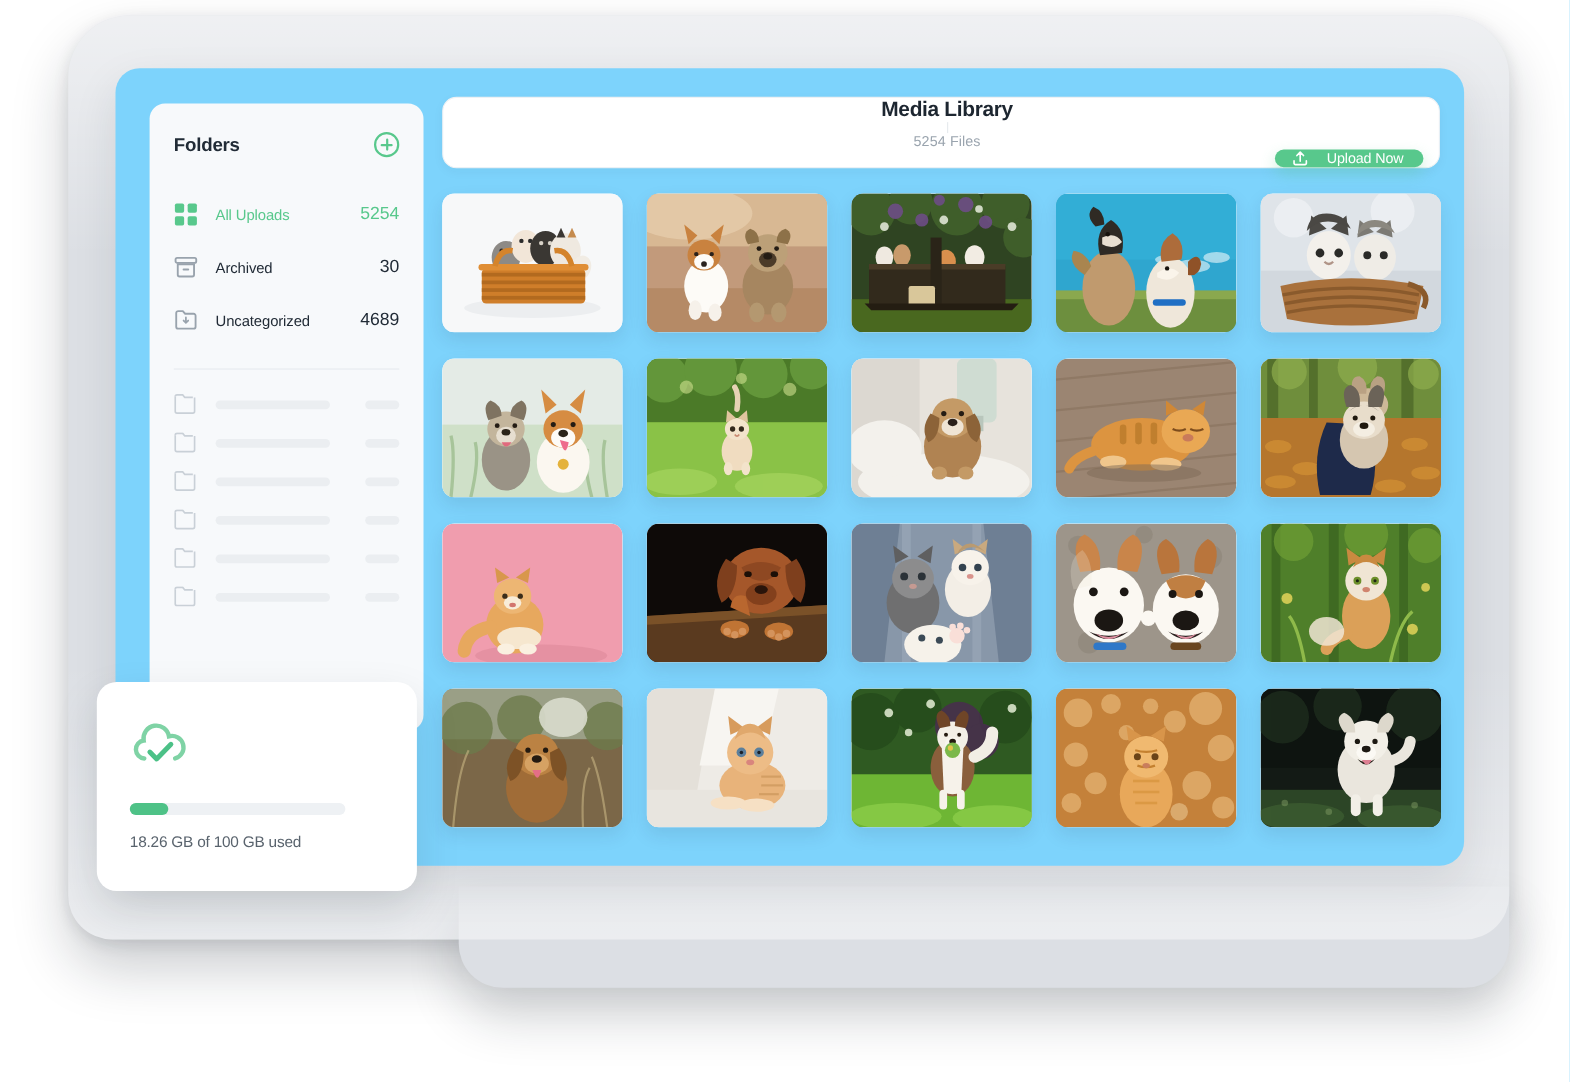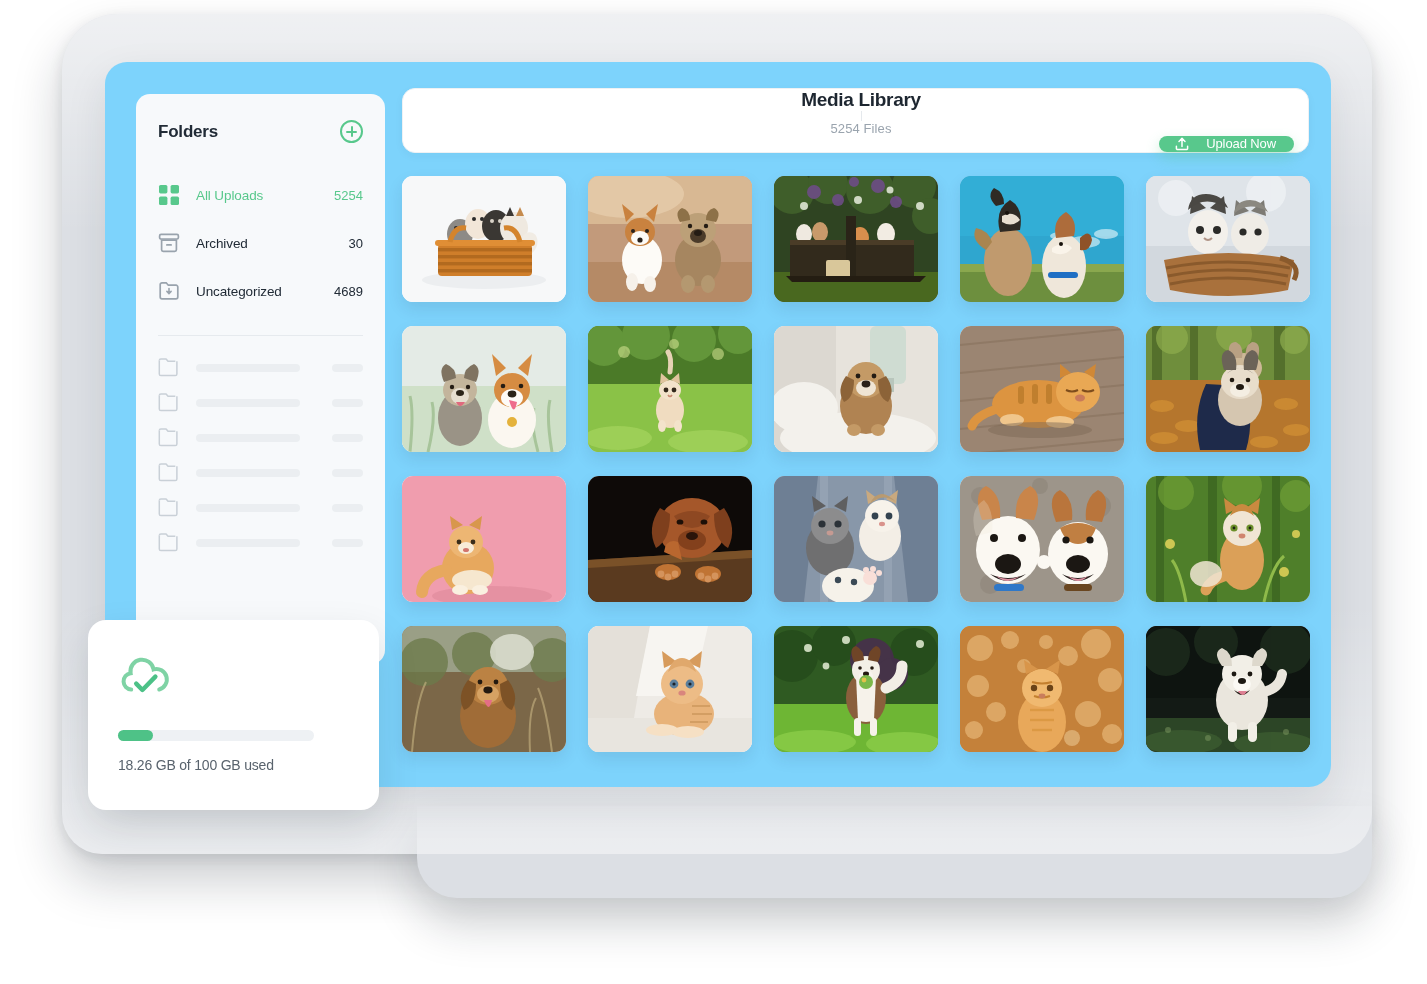--- a/index.html
+++ b/index.html
@@ -104,21 +104,21 @@
   .add-folder-btn::after { top: 4px; bottom: 4px; left: 8.5px; width: 2px; }
 
   .nav-item {
     display: flex;
     align-items: center;
     height: 48px;
     cursor: pointer;
   }
   .nav-icon { width: 22px; height: 22px; flex: none; margin-right: 16px; display: block; }
   .nav-label { font-size: 13.5px; color: #212b36; flex: 1; letter-spacing: -0.1px; }
-  .nav-count { font-size: 13px; color: #212b36; }
+  .nav-count { font-size: 16px; color: #212b36; }
   .nav-item.active .nav-label,
   .nav-item.active .nav-count { color: #58c88c; }
 
   .sidebar-divider {
     height: 1px;
     background: #e6eaee;
     margin: 20px 0 14px 0;
   }
 
   .skeleton-row {

